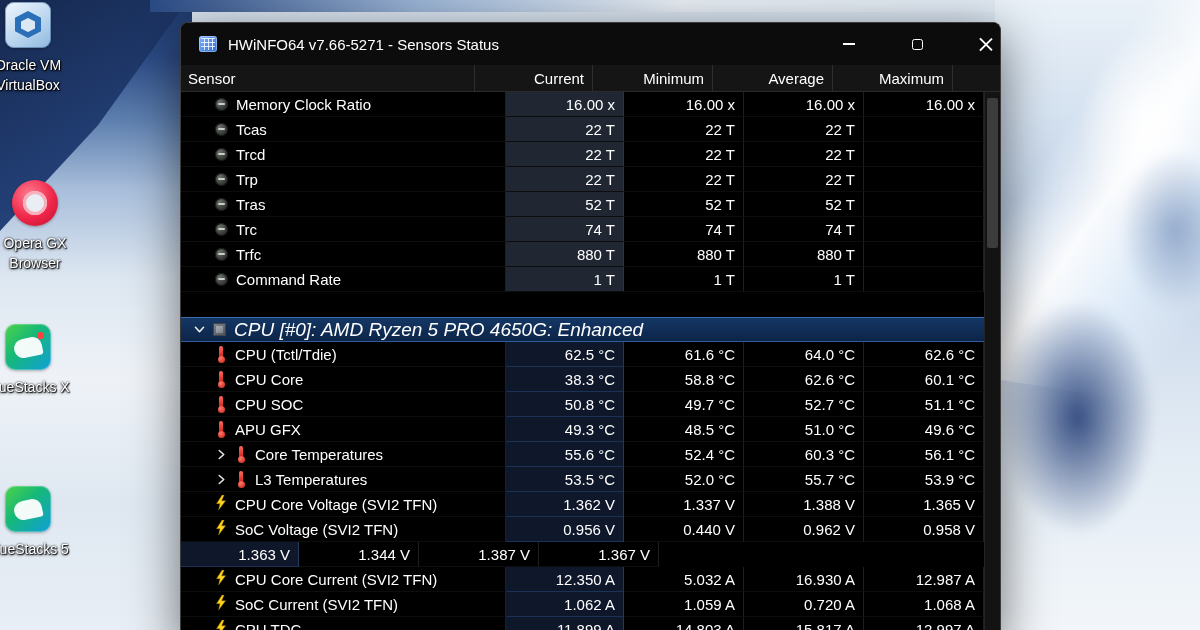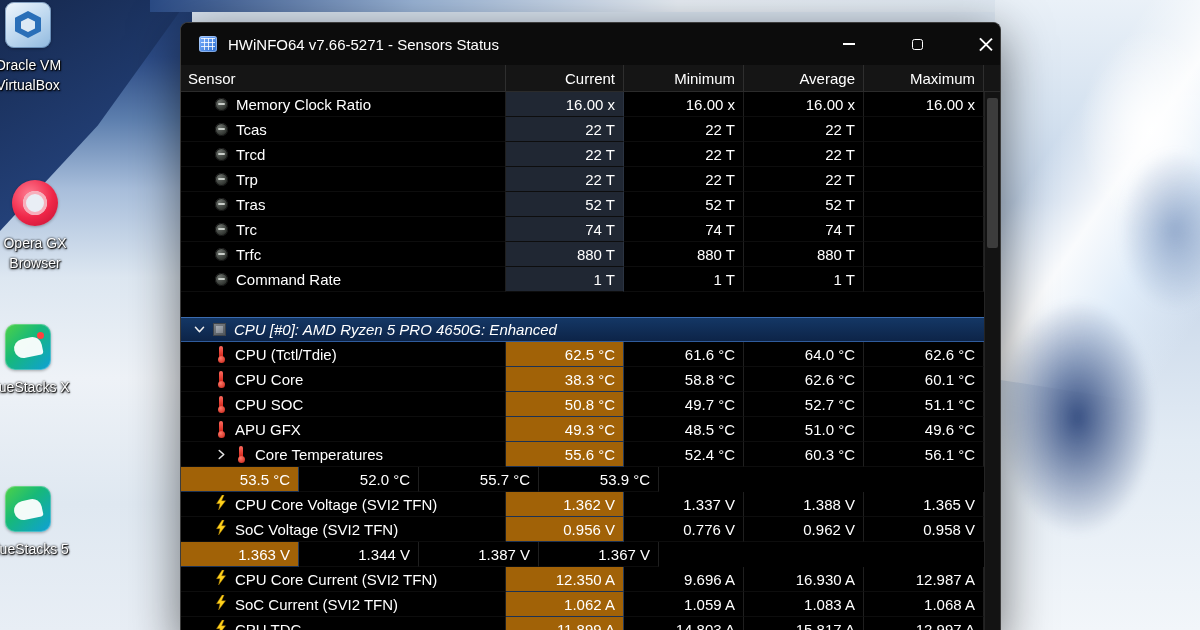--- a/index.html
+++ b/index.html
@@ -123,47 +123,47 @@
   }
   .glyph-close::before { transform: rotate(45deg); }
   .glyph-close::after { transform: rotate(-45deg); }
 
   
   .header { display: flex; height: 27px; background: #151515; border-bottom: 1px solid #2b2b2b; }
   .h {
     display: flex; align-items: center; color: #fff; font-size: 15px;
     border-right: 1px solid #2e2e2e; height: 100%;
   }
-  .c0 { width: 325px; padding-left: 7px; }
+  .c0 { width: 294px; padding-left: 7px; }
   .c1 { width: 118px; justify-content: flex-end; padding-right: 8px; }
   .c2, .c3, .c4 { width: 120px; justify-content: flex-end; padding-right: 8px; text-align: center; }
   .hsb { flex: 1; border-right: none; }
 
   
   .body-wrap { position: relative; height: 551px; background: #000; }
   .rows { position: absolute; left: 0; top: 0; right: 16px; bottom: 0; overflow: hidden; }
   .row { display: flex; height: 25px; background: #000; }
   .cell {
     display: flex; align-items: center; color: #fff; font-size: 15px;
     border-right: 1px solid #1f1f1f; border-bottom: 1px solid #0d0d0d; height: 25px;
     white-space: nowrap; overflow: hidden;
   }
   .sensor { width: 325px; padding-left: 34px; gap: 8px; }
   .val { justify-content: flex-end; padding-right: 8px; }
   .cur { width: 118px; }
   .min, .max, .avg { width: 120px; }
   .g0 .cur { background: #202733; border-right-color: #2b3442; }
-  .g1 .cur { background: #a16207; border-right-color: #263a57; border-bottom-color: #1c3254; }
+  .g1 .cur { background: #0f172a; border-right-color: #263a57; border-bottom-color: #1c3254; }
 
   .spacer { height: 25px; background: #000; }
   .sect {
     display: flex; align-items: center; height: 25px; padding-left: 12px; gap: 8px;
     background: linear-gradient(180deg,#143765,#0d2448);
     border-top: 1px solid #3b6cb0; border-bottom: 1px solid #2f5b9c;
-    color: #fff; font-size: 15px;
+    color: #fff; font-size: 19px;
   }
   .sect-label { font-style: italic; }
 
   
   .ic { flex: 0 0 auto; display: inline-block; }
   .mem {
     width: 13px; height: 13px; border-radius: 50%; position: relative;
     background: radial-gradient(circle at 35% 30%, #6d726d, #2b2f2b 72%);
     box-shadow: inset 0 0 0 1px #141414;
   }
@@ -426,20 +426,32 @@
               <span class="bulb"></span>
             </span>
             <span class="slabel">Core Temperatures</span>
           </div>
           <div class="cell val cur">55.6 °C</div>
           <div class="cell val min">52.4 °C</div>
           <div class="cell val max">60.3 °C</div>
           <div class="cell val avg">56.1 °C</div>
         </div>
         <div class="row g1">
+          <div class="cell sensor">
+            <span class="chev">
+              <svg viewBox="0 0 10 12" width="9" height="11">
+                <path d="M2.5 1.5 L7.5 6 L2.5 10.5" fill="none" stroke="#e6e6e6" stroke-width="1.7" stroke-linecap="round" stroke-linejoin="round"></path>
+              </svg>
+            </span>
+            <span class="ic temp">
+              <span class="stem"></span>
+              <span class="bulb"></span>
+            </span>
+            <span class="slabel">L3 Temperatures</span>
+          </div>
           <div class="cell val cur">53.5 °C</div>
           <div class="cell val min">52.0 °C</div>
           <div class="cell val max">55.7 °C</div>
           <div class="cell val avg">53.9 °C</div>
         </div>
         <div class="row g1">
           <div class="cell sensor">
             <span class="ic"><svg viewBox="0 0 12 16" width="12" height="15">
                 <path d="M7.2 0 L1.2 9.2 H4.9 L3.4 16 L10.9 6.1 H6.7 L9.3 0 Z" fill="#ffd21c" stroke="#9a6d00" stroke-width="0.5"></path>
               </svg></span>
@@ -451,52 +463,52 @@
           <div class="cell val avg">1.365 V</div>
         </div>
         <div class="row g1">
           <div class="cell sensor">
             <span class="ic"><svg viewBox="0 0 12 16" width="12" height="15">
                 <path d="M7.2 0 L1.2 9.2 H4.9 L3.4 16 L10.9 6.1 H6.7 L9.3 0 Z" fill="#ffd21c" stroke="#9a6d00" stroke-width="0.5"></path>
               </svg></span>
             <span class="slabel">SoC Voltage (SVI2 TFN)</span>
           </div>
           <div class="cell val cur">0.956 V</div>
-          <div class="cell val min">0.776 V</div>
+          <div class="cell val min">0.440 V</div>
           <div class="cell val max">0.962 V</div>
           <div class="cell val avg">0.958 V</div>
         </div>
         <div class="row g1">
           <div class="cell val cur">1.363 V</div>
           <div class="cell val min">1.344 V</div>
           <div class="cell val max">1.387 V</div>
           <div class="cell val avg">1.367 V</div>
         </div>
         <div class="row g1">
           <div class="cell sensor">
             <span class="ic"><svg viewBox="0 0 12 16" width="12" height="15">
                 <path d="M7.2 0 L1.2 9.2 H4.9 L3.4 16 L10.9 6.1 H6.7 L9.3 0 Z" fill="#ffd21c" stroke="#9a6d00" stroke-width="0.5"></path>
               </svg></span>
             <span class="slabel">CPU Core Current (SVI2 TFN)</span>
           </div>
           <div class="cell val cur">12.350 A</div>
-          <div class="cell val min">9.696 A</div>
+          <div class="cell val min">5.032 A</div>
           <div class="cell val max">16.930 A</div>
           <div class="cell val avg">12.987 A</div>
         </div>
         <div class="row g1">
           <div class="cell sensor">
             <span class="ic"><svg viewBox="0 0 12 16" width="12" height="15">
                 <path d="M7.2 0 L1.2 9.2 H4.9 L3.4 16 L10.9 6.1 H6.7 L9.3 0 Z" fill="#ffd21c" stroke="#9a6d00" stroke-width="0.5"></path>
               </svg></span>
             <span class="slabel">SoC Current (SVI2 TFN)</span>
           </div>
           <div class="cell val cur">1.062 A</div>
           <div class="cell val min">1.059 A</div>
-          <div class="cell val max">1.083 A</div>
+          <div class="cell val max">0.720 A</div>
           <div class="cell val avg">1.068 A</div>
         </div>
         <div class="row g1">
           <div class="cell sensor">
             <span class="ic"><svg viewBox="0 0 12 16" width="12" height="15">
                 <path d="M7.2 0 L1.2 9.2 H4.9 L3.4 16 L10.9 6.1 H6.7 L9.3 0 Z" fill="#ffd21c" stroke="#9a6d00" stroke-width="0.5"></path>
               </svg></span>
             <span class="slabel">CPU TDC</span>
           </div>
           <div class="cell val cur">11.899 A</div>

